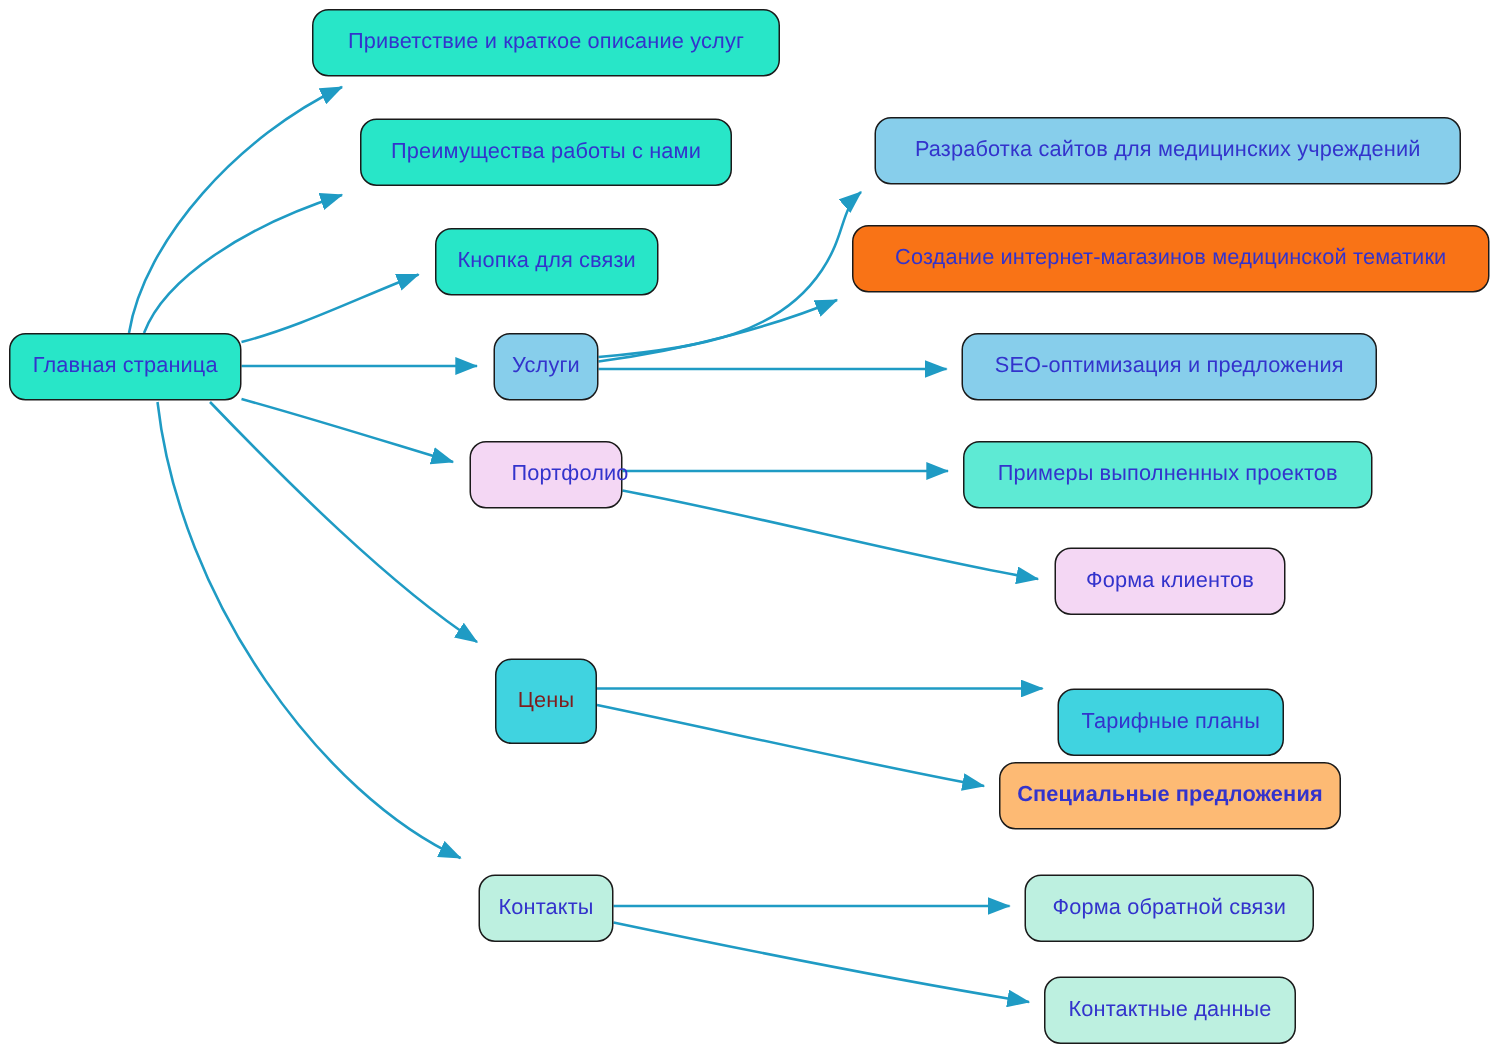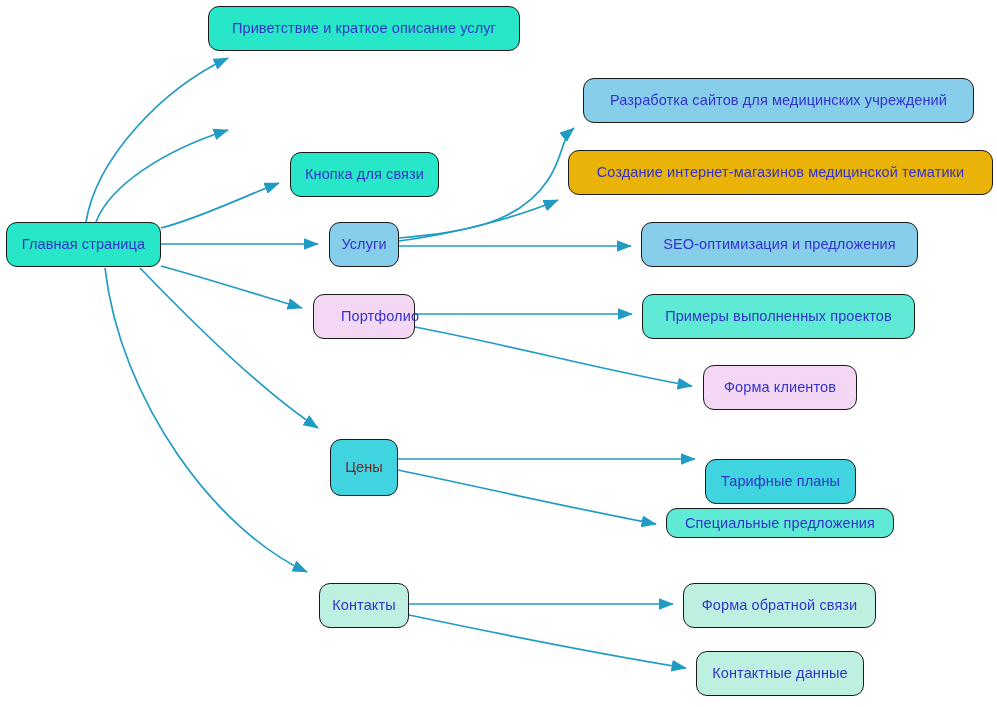--- a/index.html
+++ b/index.html
@@ -92,20 +92,23 @@
   </svg>
 
   <div class="node" style="left: 6px; top: 222px; width: 155px; height: 45px; background: rgb(40, 230, 200); border-color: rgb(26, 26, 26); color: rgb(51, 51, 204);">
     <span class="node-label">Главная страница</span>
   </div>
 
   <div class="node" style="left: 208px; top: 6px; width: 312px; height: 45px; background: rgb(40, 230, 200); border-color: rgb(26, 26, 26); color: rgb(51, 51, 204);">
     <span class="node-label">Приветствие и краткое описание услуг</span>
   </div>
 
+  <div class="node" style="left: 240px; top: 79px; width: 248px; height: 45px; background: rgb(40, 230, 200); border-color: rgb(26, 26, 26); color: rgb(51, 51, 204);">
+    <span class="node-label">Преимущества работы с нами</span>
+  </div>
 
   <div class="node" style="left: 290px; top: 152px; width: 149px; height: 45px; background: rgb(40, 230, 200); border-color: rgb(26, 26, 26); color: rgb(51, 51, 204);">
     <span class="node-label">Кнопка для связи</span>
   </div>
 
   <div class="node" style="left: 329px; top: 222px; width: 70px; height: 45px; background: rgb(135, 206, 235); border-color: rgb(26, 26, 26); color: rgb(51, 51, 204);">
     <span class="node-label">Услуги</span>
   </div>
 
   <div class="node" style="left: 313px; top: 294px; width: 102px; height: 45px; background: rgb(244, 215, 244); border-color: rgb(26, 26, 26); color: rgb(51, 51, 204); padding-left: 32px;">
@@ -117,41 +120,41 @@
   </div>
 
   <div class="node" style="left: 319px; top: 583px; width: 90px; height: 45px; background: rgb(189, 240, 224); border-color: rgb(26, 26, 26); color: rgb(51, 51, 204); justify-content: center;">
     <span class="node-label">Контакты</span>
   </div>
 
   <div class="node" style="left: 583px; top: 78px; width: 391px; height: 45px; background: rgb(135, 206, 235); border-color: rgb(26, 26, 26); color: rgb(51, 51, 204);">
     <span class="node-label">Разработка сайтов для медицинских учреждений</span>
   </div>
 
-  <div class="node" style="left: 568px; top: 150px; width: 425px; height: 45px; background: #eab308; border-color: rgb(26, 26, 26); color: rgb(51, 51, 204);">
+  <div class="node" style="left: 568px; top: 150px; width: 425px; height: 45px; background: #f97316; border-color: rgb(26, 26, 26); color: rgb(51, 51, 204);">
     <span class="node-label">Создание интернет-магазинов медицинской тематики</span>
   </div>
 
   <div class="node" style="left: 641px; top: 222px; width: 277px; height: 45px; background: rgb(135, 206, 235); border-color: rgb(26, 26, 26); color: rgb(51, 51, 204);">
     <span class="node-label">SEO-оптимизация и предложения</span>
   </div>
 
   <div class="node" style="left: 642px; top: 294px; width: 273px; height: 45px; background: #5eead4; border-color: rgb(26, 26, 26); color: rgb(51, 51, 204);">
     <span class="node-label">Примеры выполненных проектов</span>
   </div>
 
   <div class="node" style="left: 703px; top: 365px; width: 154px; height: 45px; background: rgb(244, 215, 244); border-color: rgb(26, 26, 26); color: rgb(51, 51, 204);">
     <span class="node-label">Форма клиентов</span>
   </div>
 
   <div class="node" style="left: 705px; top: 439px; width: 151px; height: 45px; background: rgb(64, 211, 224); border-color: rgb(26, 26, 26); color: rgb(51, 51, 204); margin-top: 20px;">
     <span class="node-label">Тарифные планы</span>
   </div>
 
-  <div class="node" style="left: 666px; top: 508px; width: 228px; height: 30px; background: #5eead4; border-color: rgb(26, 26, 26); color: rgb(51, 51, 204);">
+  <div class="node" style="left: 666px; top: 508px; width: 228px; height: 45px; background: #fdba74; border-color: rgb(26, 26, 26); color: rgb(51, 51, 204); font-weight: bold;">
     <span class="node-label">Специальные предложения</span>
   </div>
 
   <div class="node" style="left: 683px; top: 583px; width: 193px; height: 45px; background: rgb(189, 240, 224); border-color: rgb(26, 26, 26); color: rgb(51, 51, 204);">
     <span class="node-label">Форма обратной связи</span>
   </div>
 
   <div class="node" style="left: 696px; top: 651px; width: 168px; height: 45px; background: rgb(189, 240, 224); border-color: rgb(26, 26, 26); color: rgb(51, 51, 204);">
     <span class="node-label">Контактные данные</span>
   </div>

